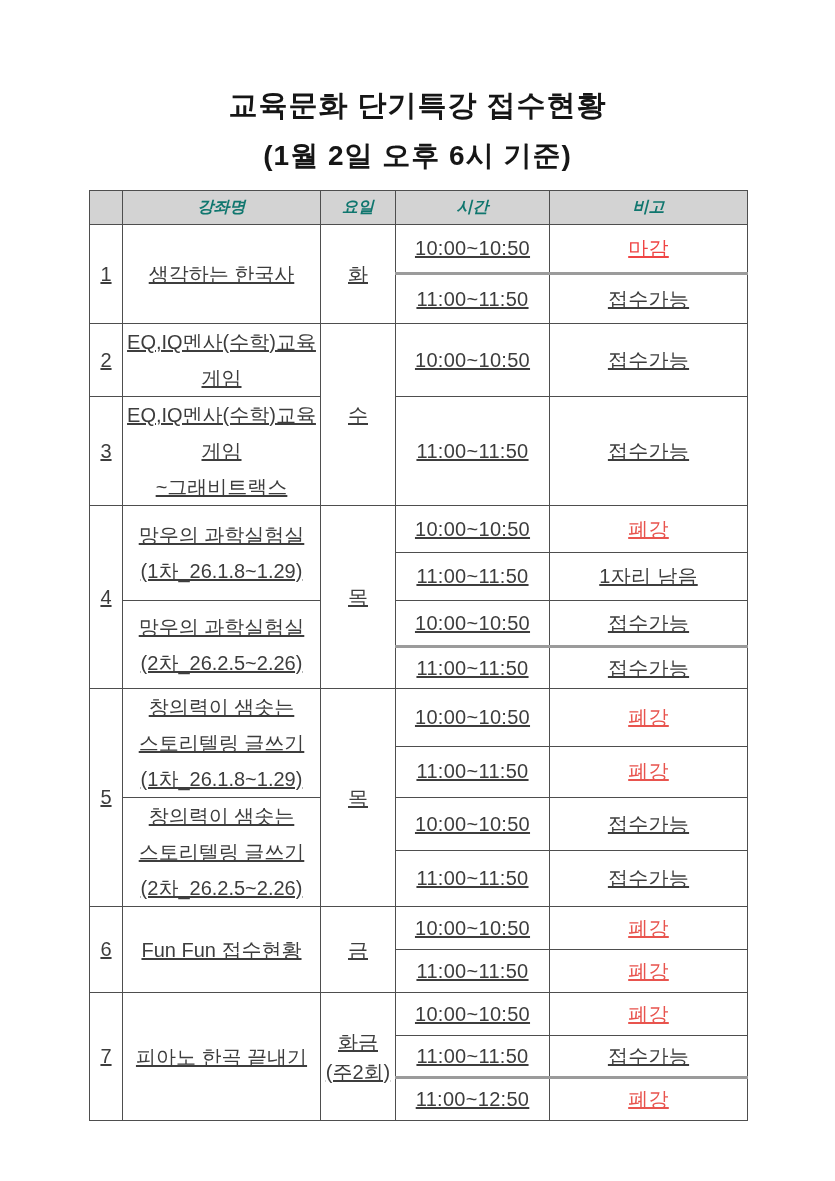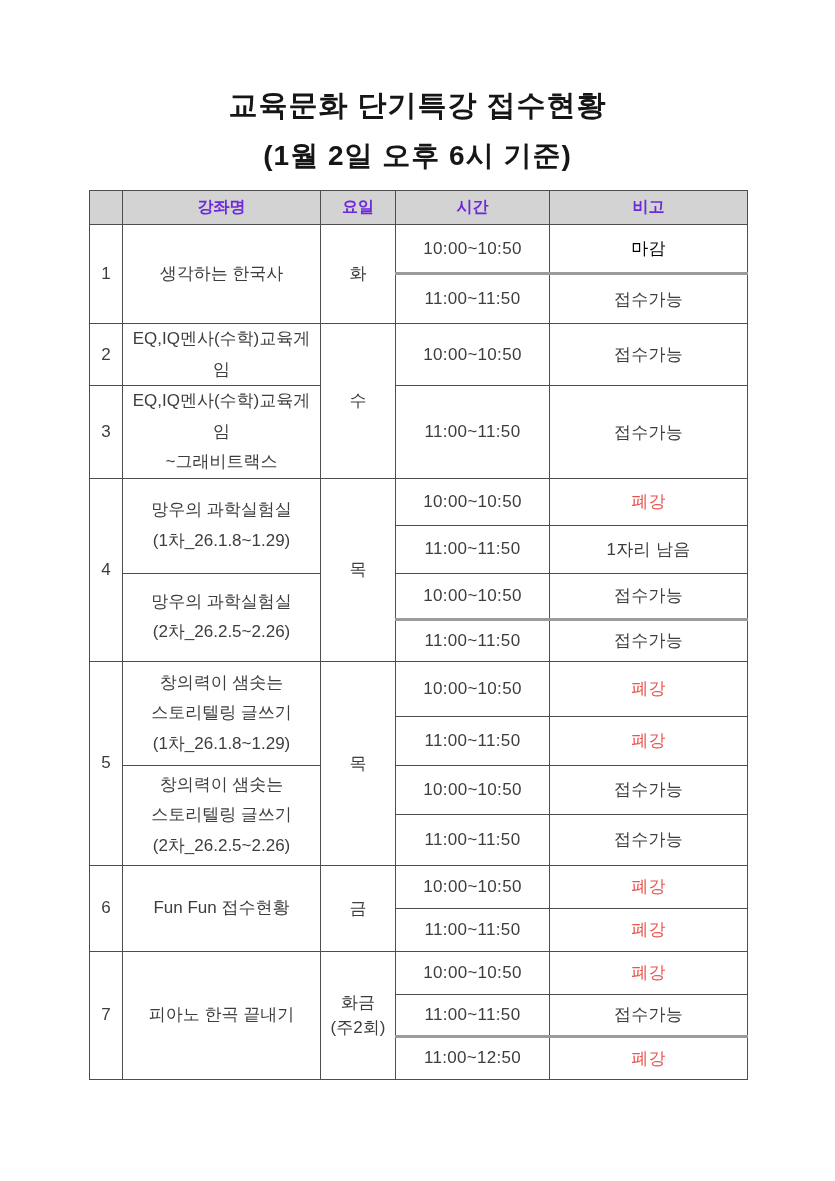--- a/index.html
+++ b/index.html
@@ -47,29 +47,31 @@
   }
   table.sched th, table.sched td {
     border: 1.5px solid #4e4e4e;
     text-align: center;
     vertical-align: middle;
     padding: 0 2px;
     box-sizing: border-box;
   }
   table.sched th {
     background: #d3d3d3;
-    color: #6d28d9;
+    color: #0f766e;
     font-size: 16px;
     font-weight: bold;
     height: 34px;
+    font-style: italic;
   }
   table.sched td {
     color: #3d3d3d;
-    font-size: 17px;
+    font-size: 20px;
     background: #ffffff;
+    text-decoration: underline;
   }
   td.num-cell { font-size: 15px; }
   td.course-cell { line-height: 1.8; white-space: pre-line; }
   td.day-cell { white-space: pre-line; line-height: 1.5; }
   td.time-cell { letter-spacing: 0.3px; }
   td.note-cell { letter-spacing: 0.3px; }
   tr.gray-top td { border-top: 3px solid #9b9b9b; }
   
   .rh42 { height: 42px; } .rh43 { height: 43px; } .rh46 { height: 46px; }
   .rh47 { height: 47px; } .rh48 { height: 48px; } .rh49 { height: 49px; }
@@ -104,21 +106,21 @@
           <th>비고</th>
         </tr>
       </thead>
       <tbody>
 
         <tr class="rh49">
           <td class="num-cell" rowspan="2">1</td>
           <td class="course-cell" rowspan="2">생각하는 한국사</td>
           <td class="day-cell" rowspan="2">화</td>
           <td class="time-cell">10:00~10:50</td>
-          <td class="note-cell" style="color: #000000;">마감</td>
+          <td class="note-cell" style="color: #ef4444;">마감</td>
         </tr>
         <tr class="rh50 gray-top">
           <td class="time-cell">11:00~11:50</td>
           <td class="note-cell">접수가능</td>
         </tr>
 
         <tr class="rh62">
           <td class="num-cell">2</td>
           <td class="course-cell">EQ,IQ멘사(수학)교육게임</td>
           <td class="day-cell" rowspan="2">수</td>

